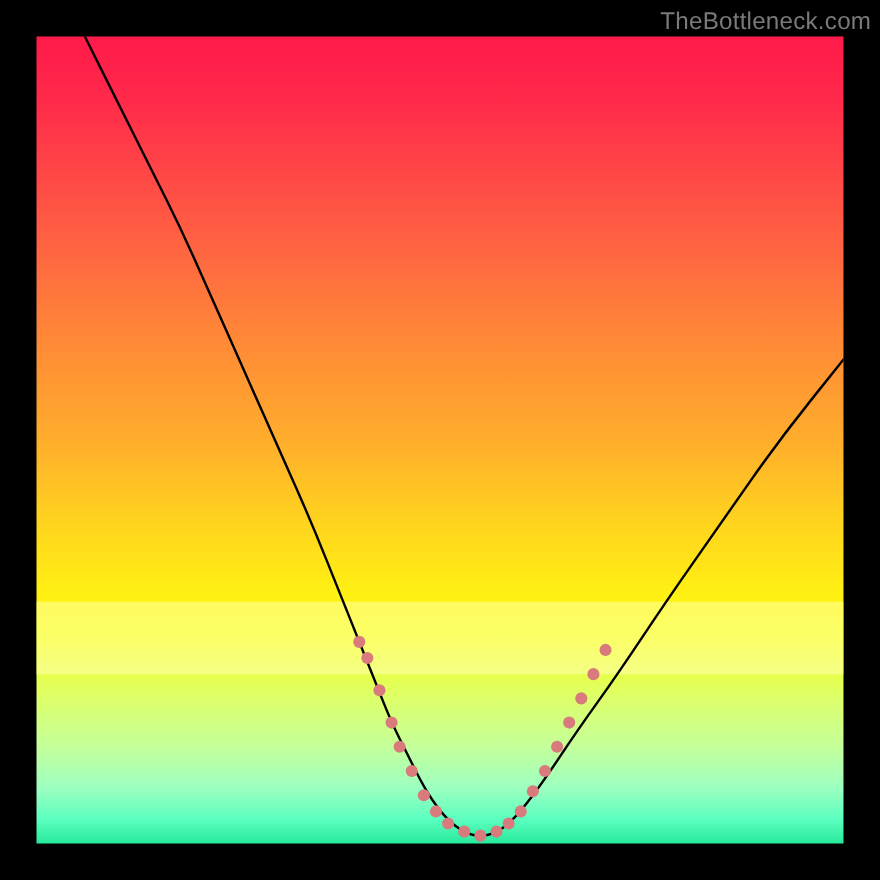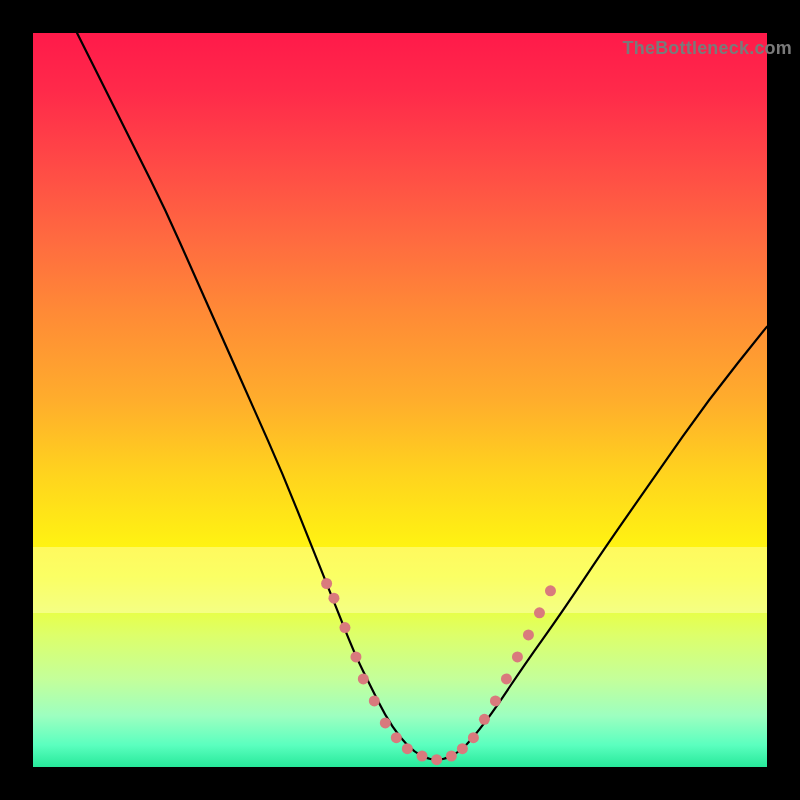--- a/index.html
+++ b/index.html
@@ -53,24 +53,23 @@
     top: 70%;
     height: 9%;
     background: rgba(255, 255, 150, 0.55);
     mix-blend-mode: screen;
   }
   .watermark {
     position: absolute;
     top: 6px;
     right: 8px;
     color: #7a7a7a;
-    font-size: 18px;
+    font-size: 22px;
     letter-spacing: 0.2px;
-    font-weight: 700;
-    margin-top: 32px;
+    font-weight: 400;
   }
   svg.curve-layer {
     position: absolute;
     inset: 0;
   }
 </style>
 </head>
 <body>
 
 <div class="frame">

